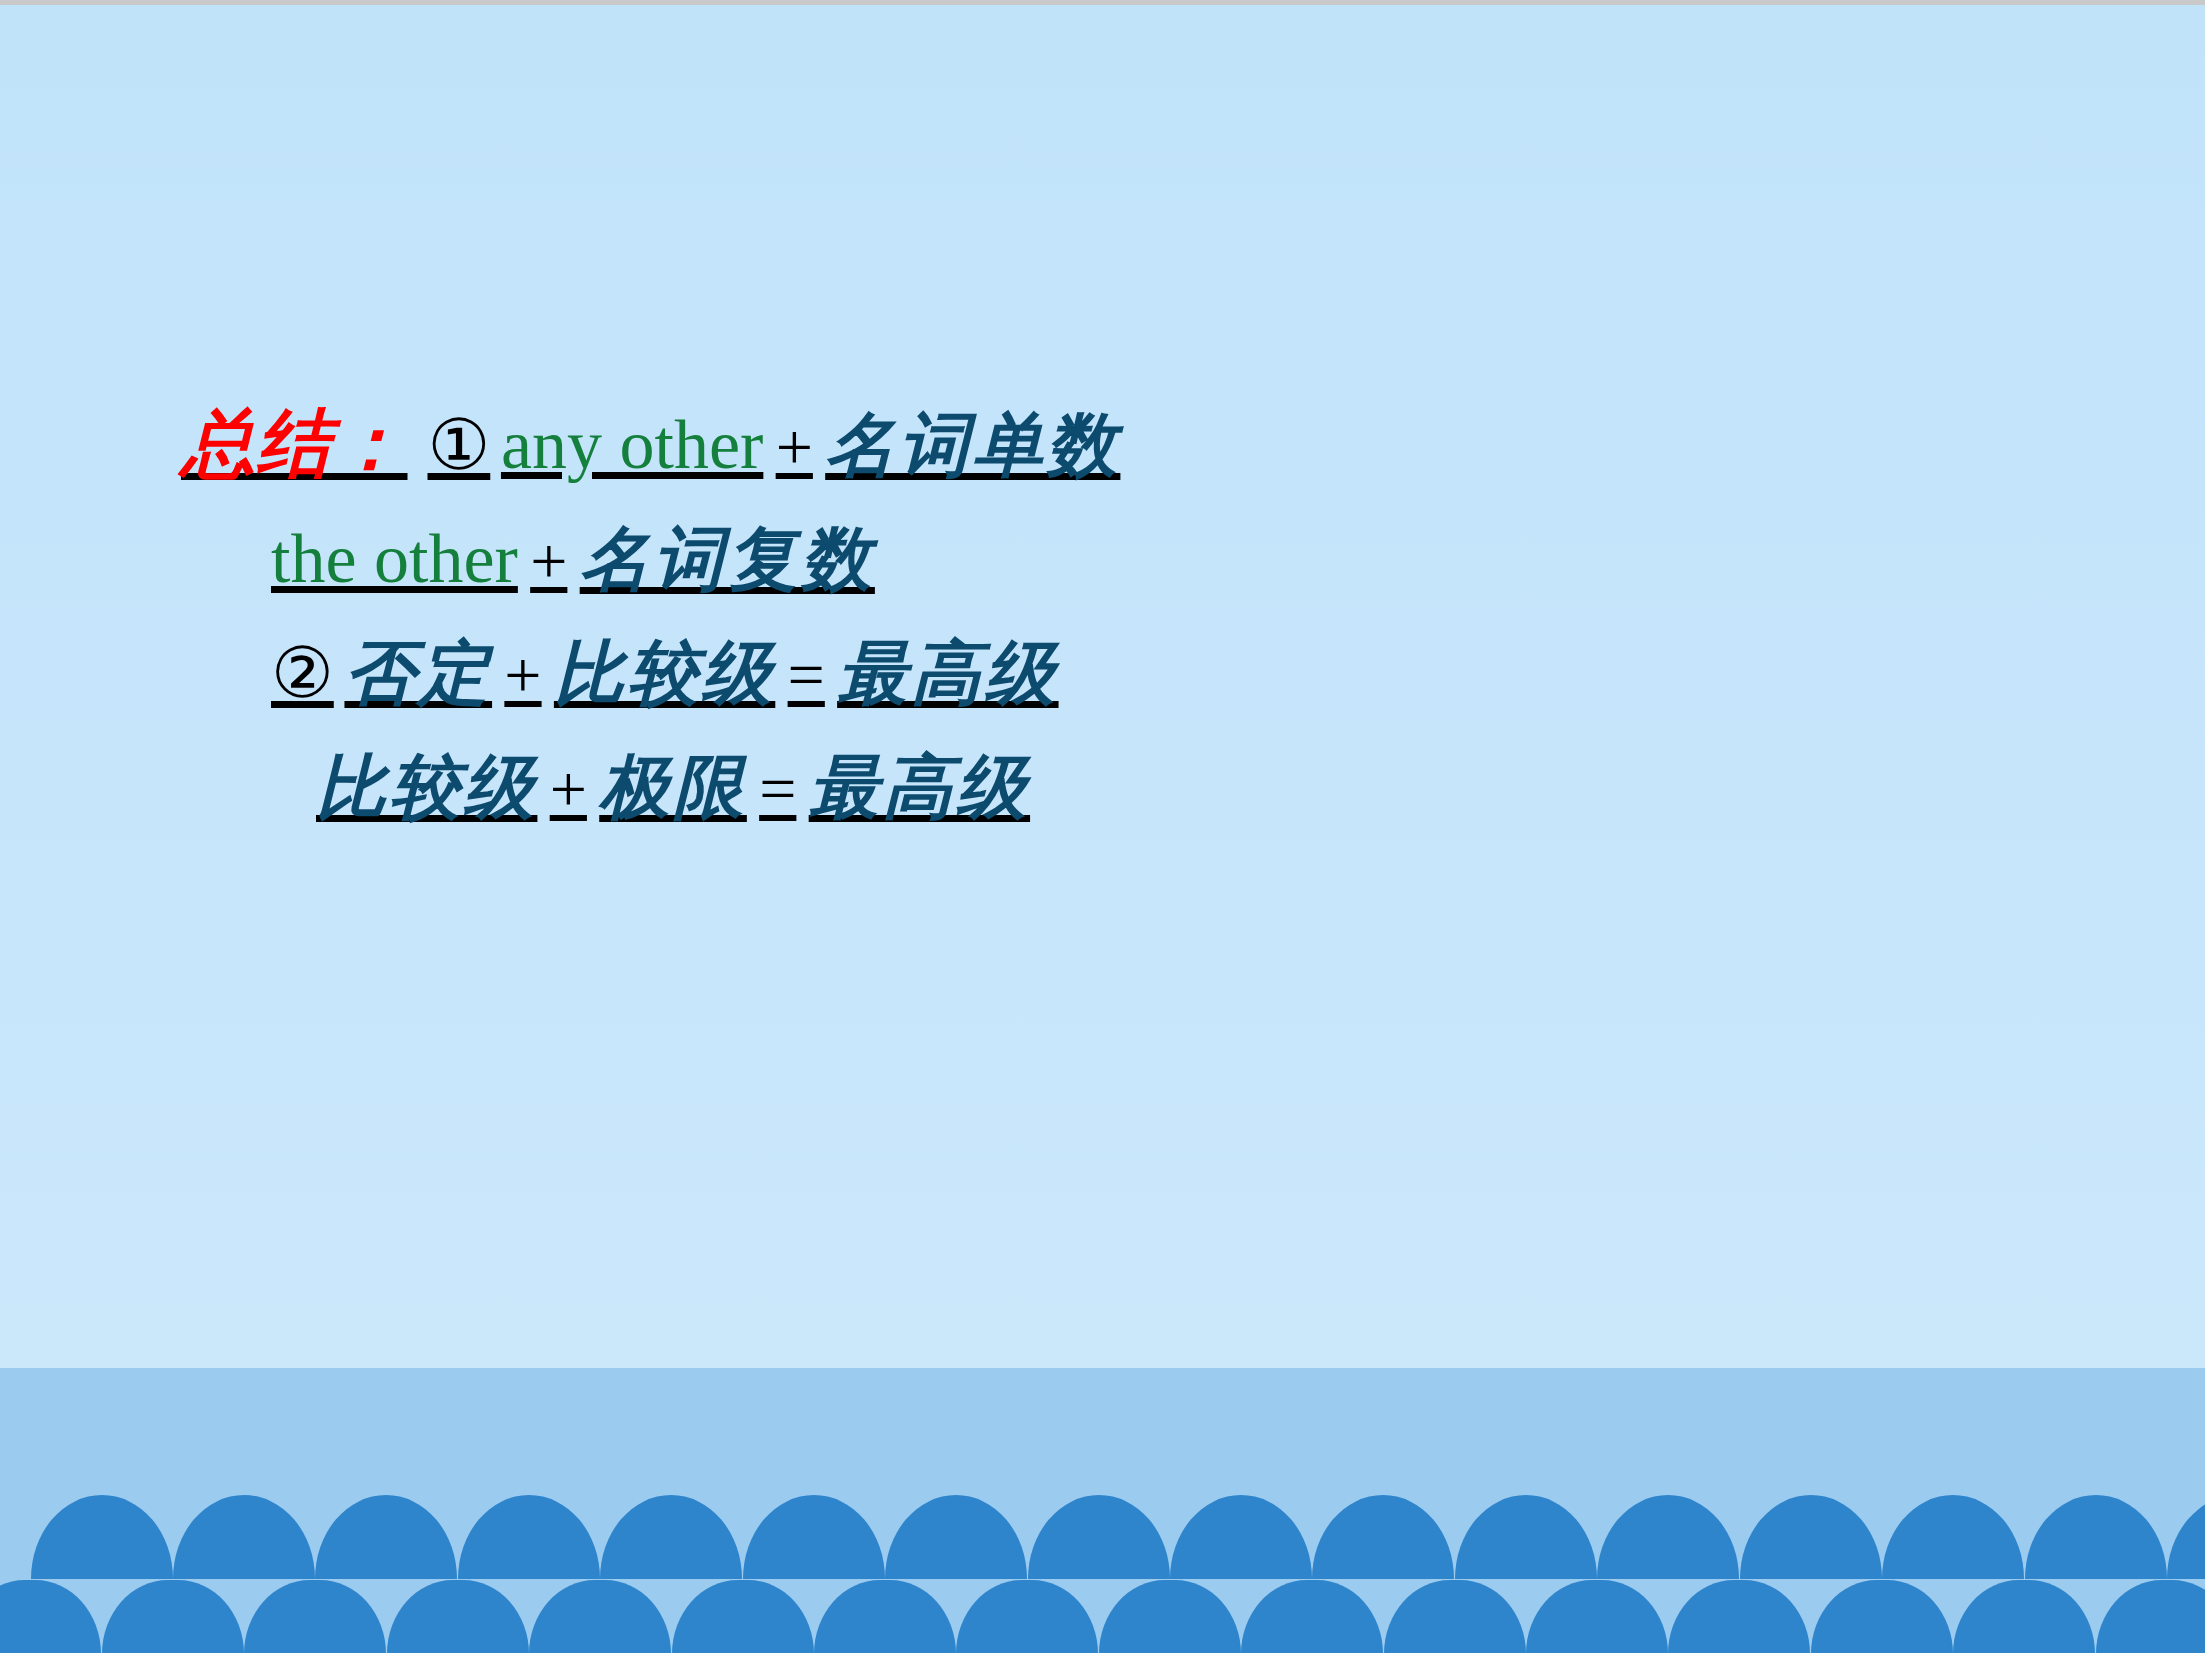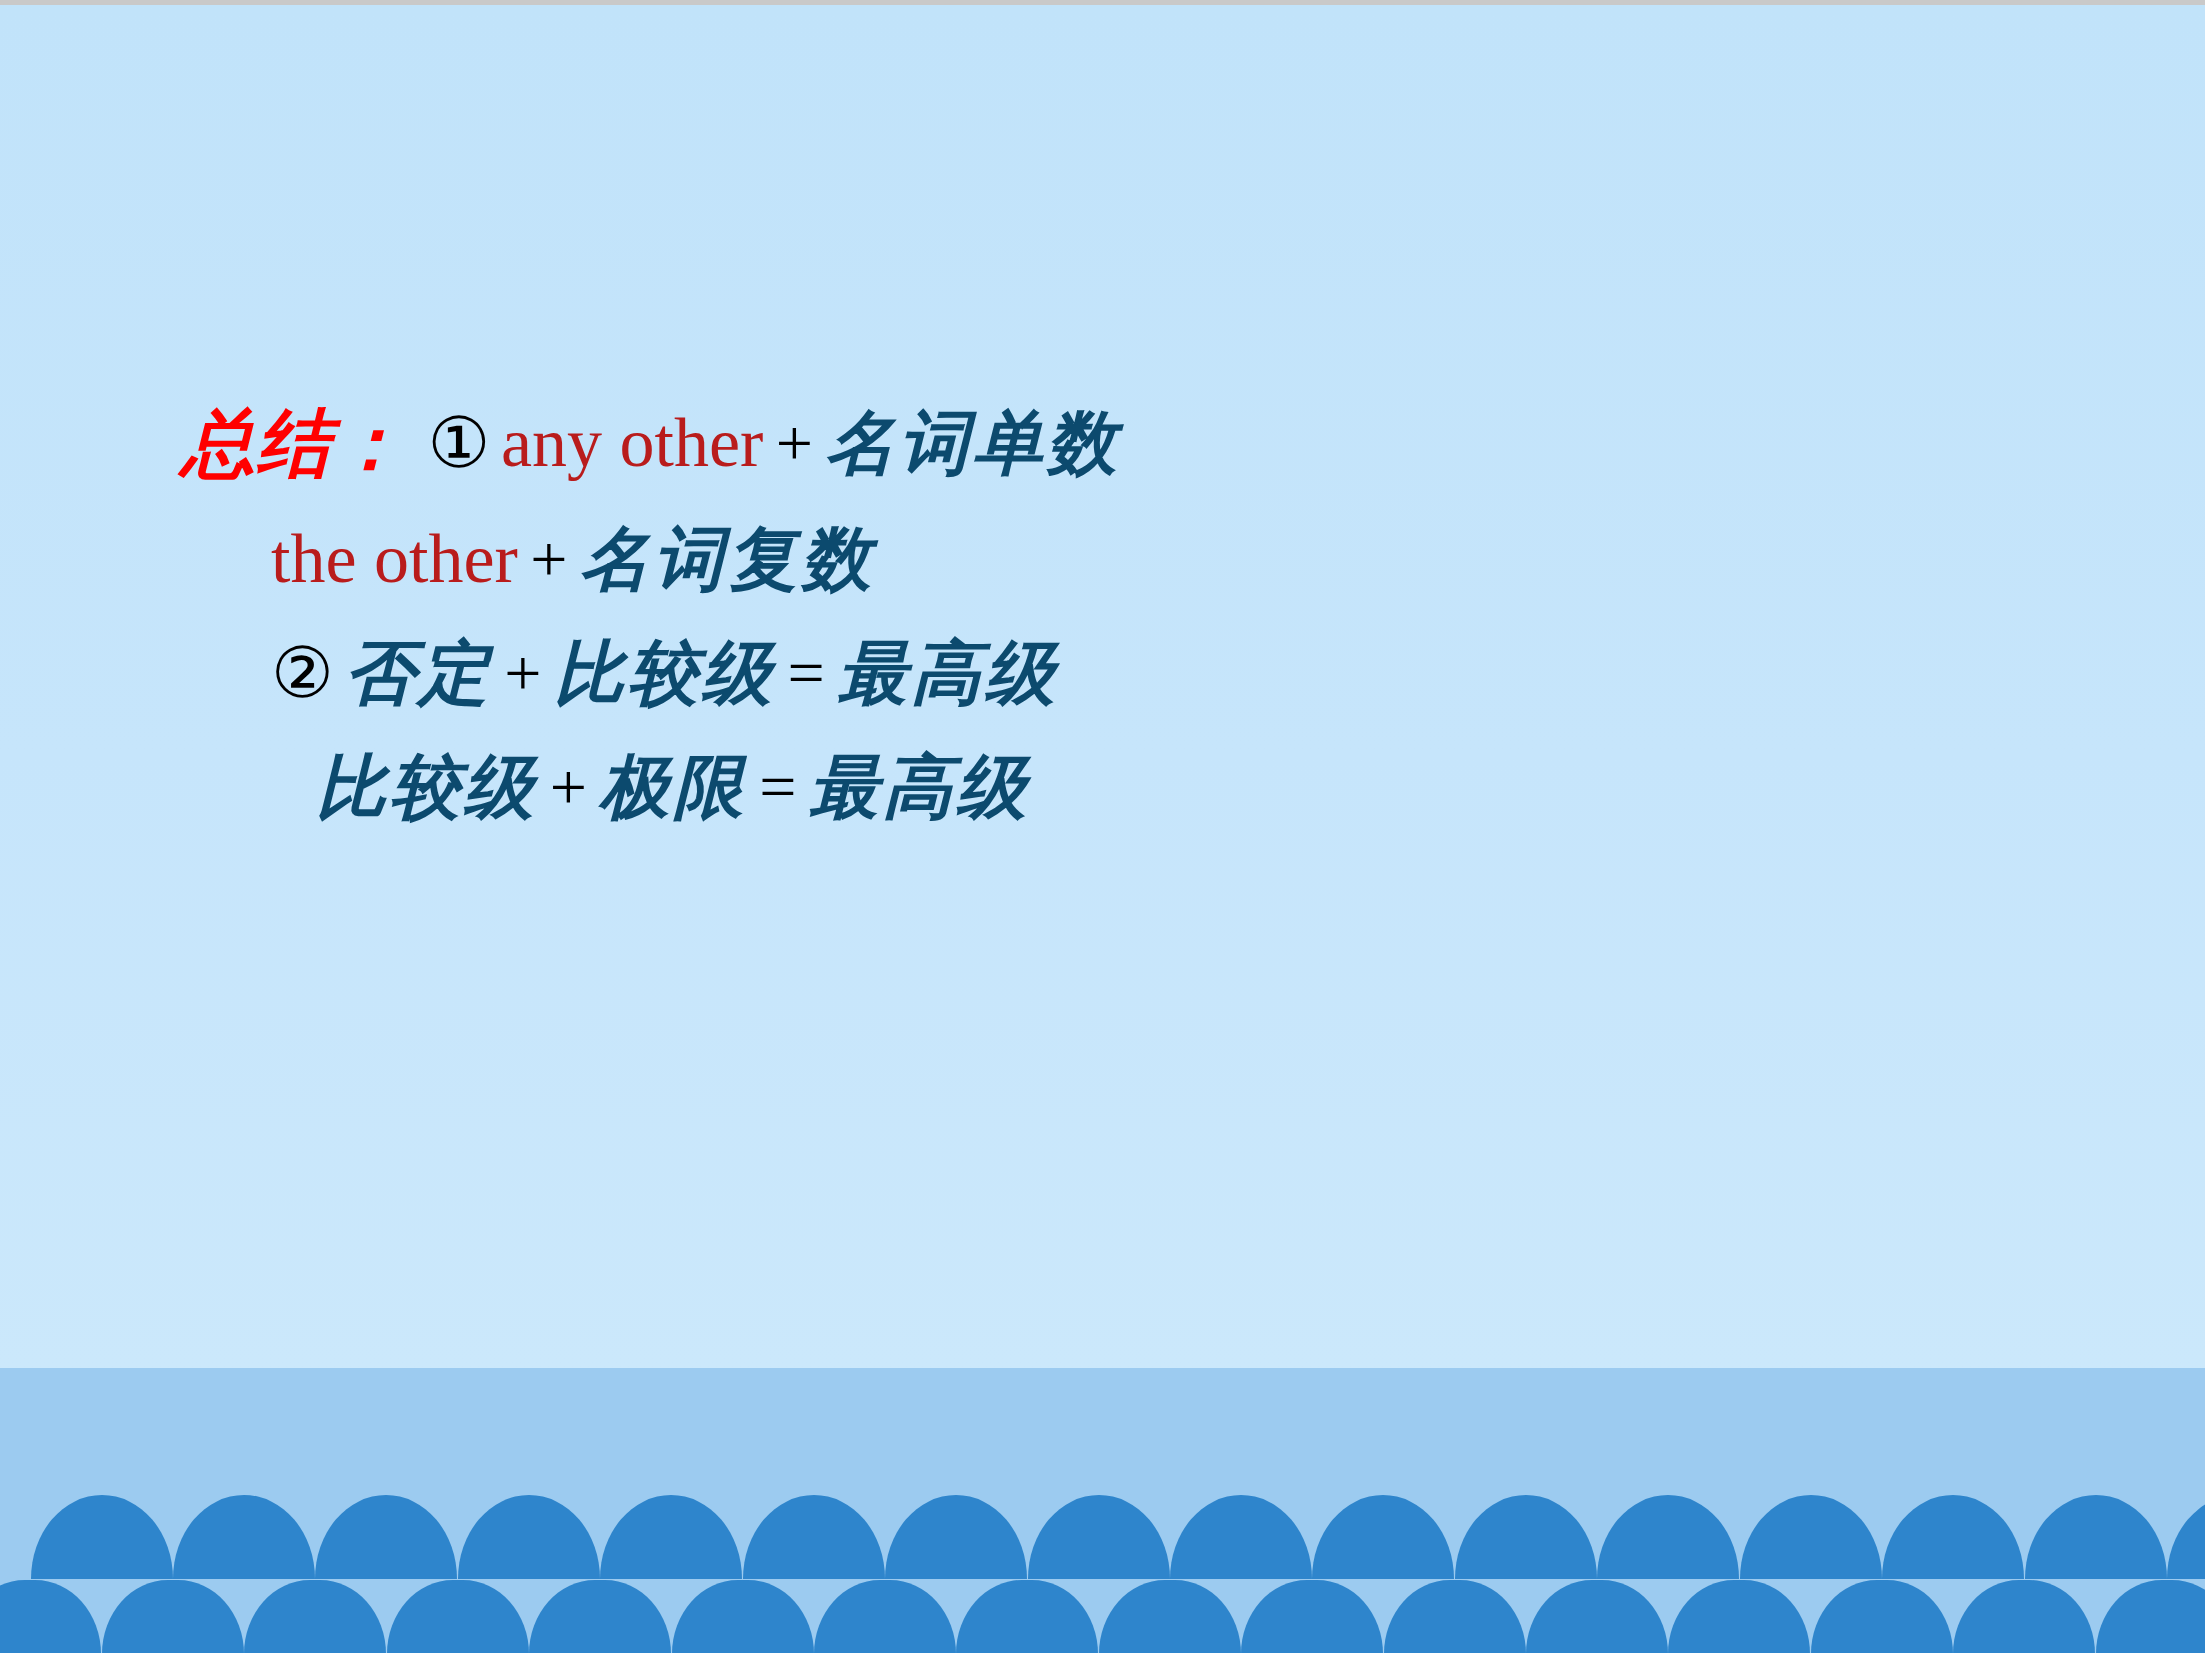--- a/index.html
+++ b/index.html
@@ -83,21 +83,22 @@
     top: 406px;
     left: 181px;
     width: 1531px;
     z-index: 20;
   }
   .line {
     white-space: nowrap;
     line-height: 1;
     margin-bottom: 44px;
     display: flex;
-    align-items: center;
+    align-items: flex-end;
+    text-decoration: underline;
   }
   .line:last-child { margin-bottom: 0; }
 
   .label-zongjie {
     color: #ff0000;
     font-size: 74px;
     font-weight: bold;
     font-style: italic;
     font-family: "DejaVu Sans", "Liberation Sans", sans-serif;
     letter-spacing: 1.5px;
@@ -105,21 +106,21 @@
   }
 
   .marker {
     color: #000000;
     font-size: 70px;
     font-family: "DejaVu Sans", "Liberation Sans", sans-serif;
     margin-right: 10.7px;
   }
 
   .en {
-    color: #b91c1c;
+    color: #15803d;
     font-size: 70px;
     font-family: "Liberation Serif", "DejaVu Serif", serif;
     letter-spacing: 0px;
   }
 
   .cn {
     color: #0c4a6e;
     font-size: 70px;
     font-weight: bold;
     font-style: italic;

